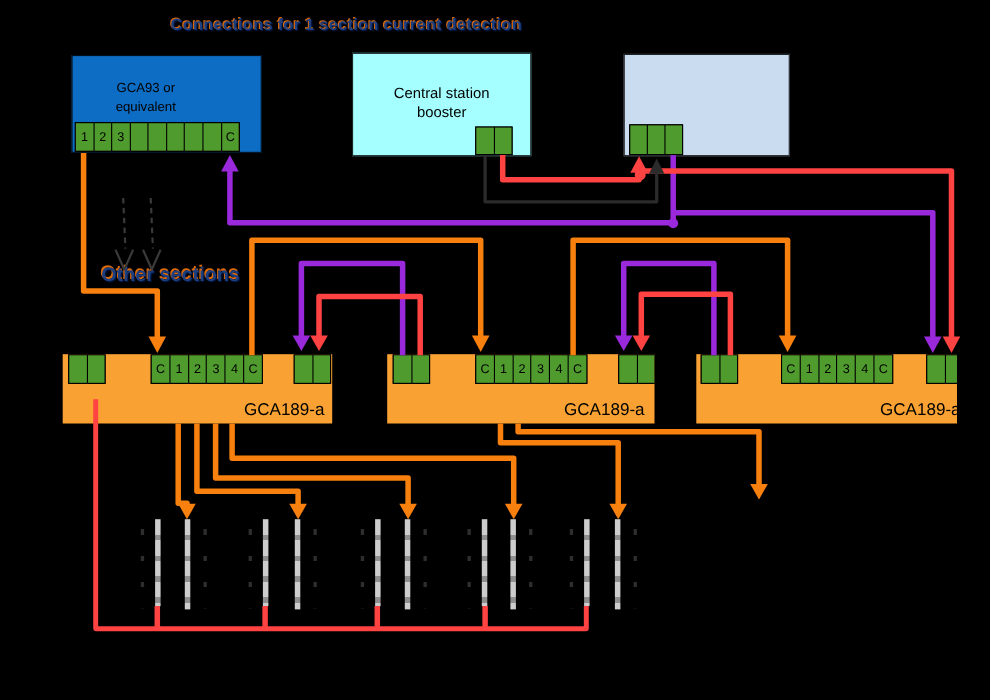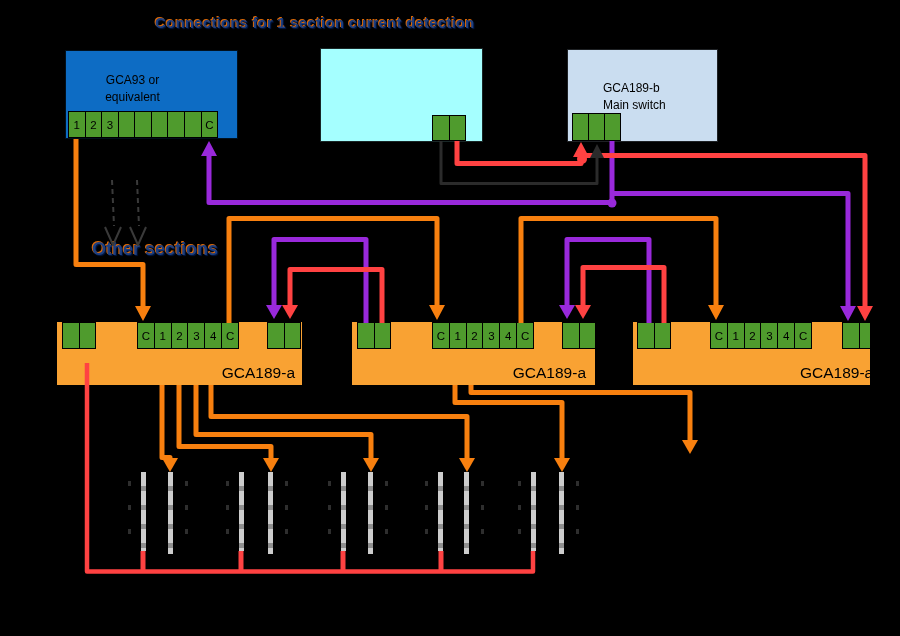--- a/index.html
+++ b/index.html
@@ -60,31 +60,29 @@
     <div class="tcell"></div>
     <div class="tcell"></div>
     <div class="tcell"></div>
     <div class="tcell"></div>
     <div class="tcell"></div>
     <div class="tcell">C</div>
   </div>
 
   <div id="central-box" class="modbox"></div>
   <div id="central-text" class="modtext">
+    <div>Central station</div>
+    <div>booster</div>
   </div>
   <div id="central-terminals" class="trow">
     <div class="tcell"></div>
     <div class="tcell"></div>
   </div>
 
   <div id="gca189b-box" class="modbox"></div>
-  <div id="gca189b-text" class="modtext">
-    <div>GCA189-b</div>
-    <div>Main switch</div>
-  </div>
   <div id="gca189b-terminals" class="trow">
     <div class="tcell"></div>
     <div class="tcell"></div>
     <div class="tcell"></div>
   </div>
 
   <div id="anno-other" class="fringe">Other sections</div>
 
   <div id="board-1" class="board">
     <div class="trow" style="left:5px;width:34px;">

